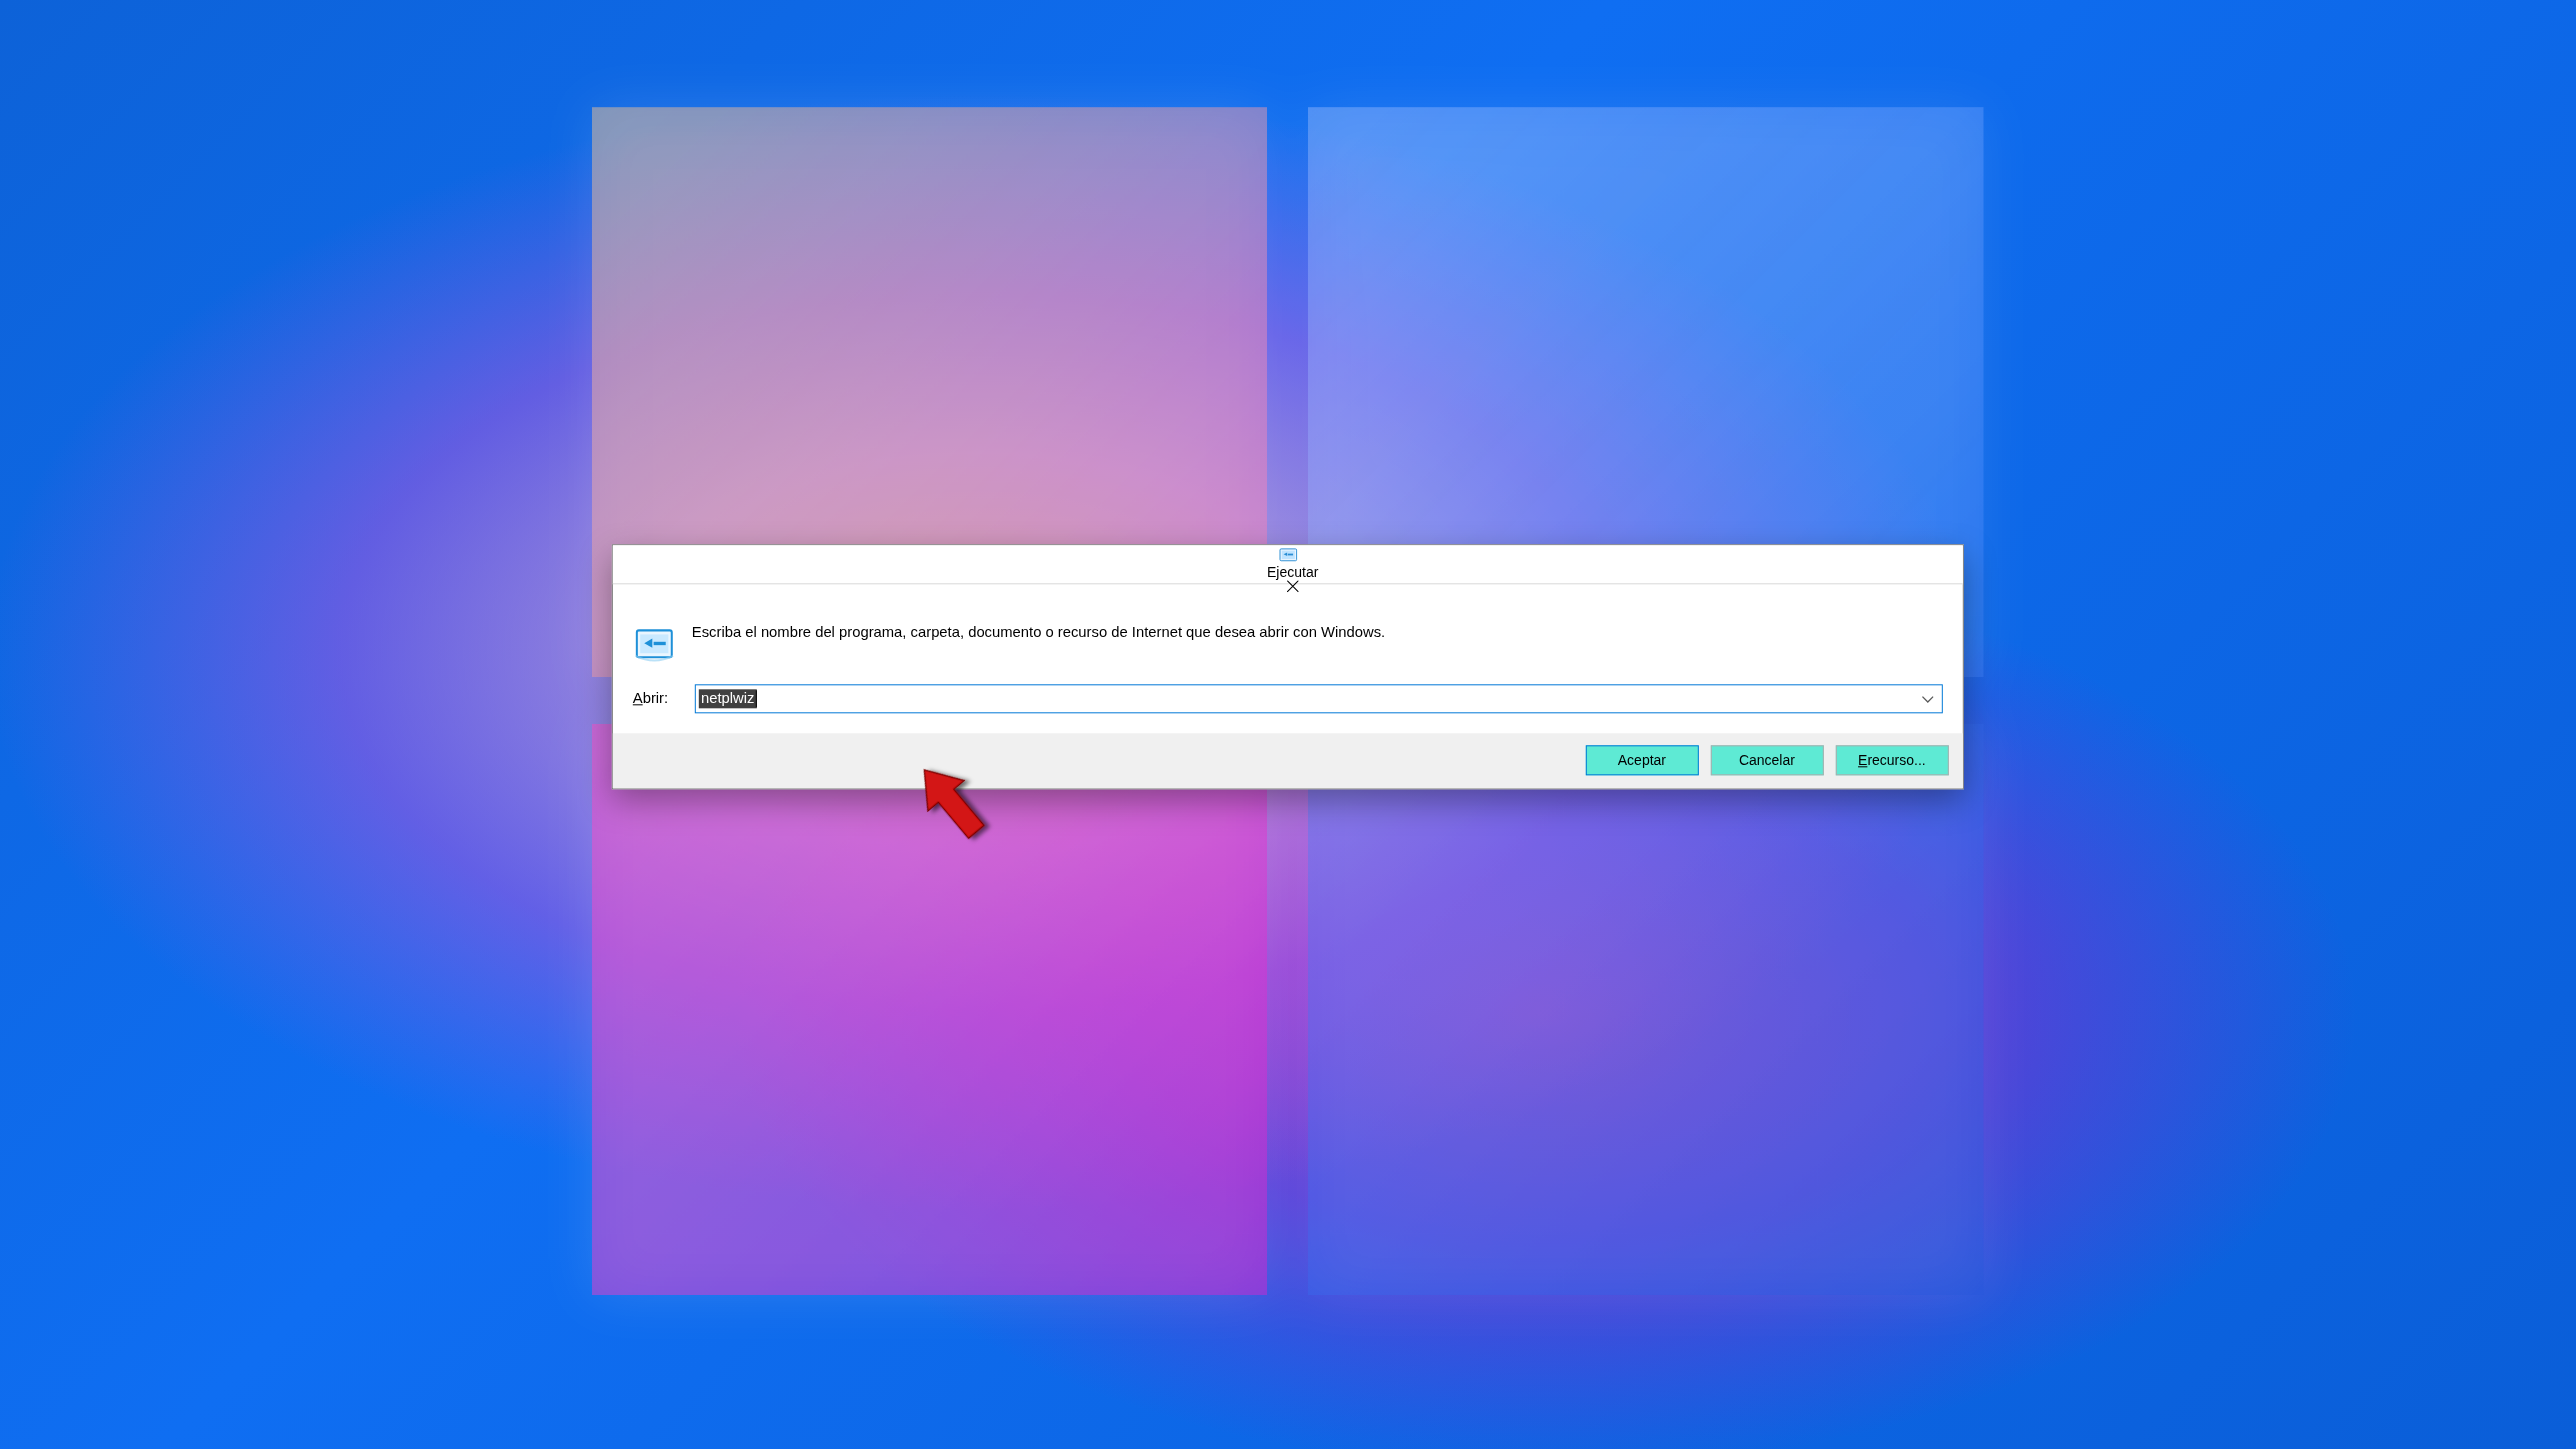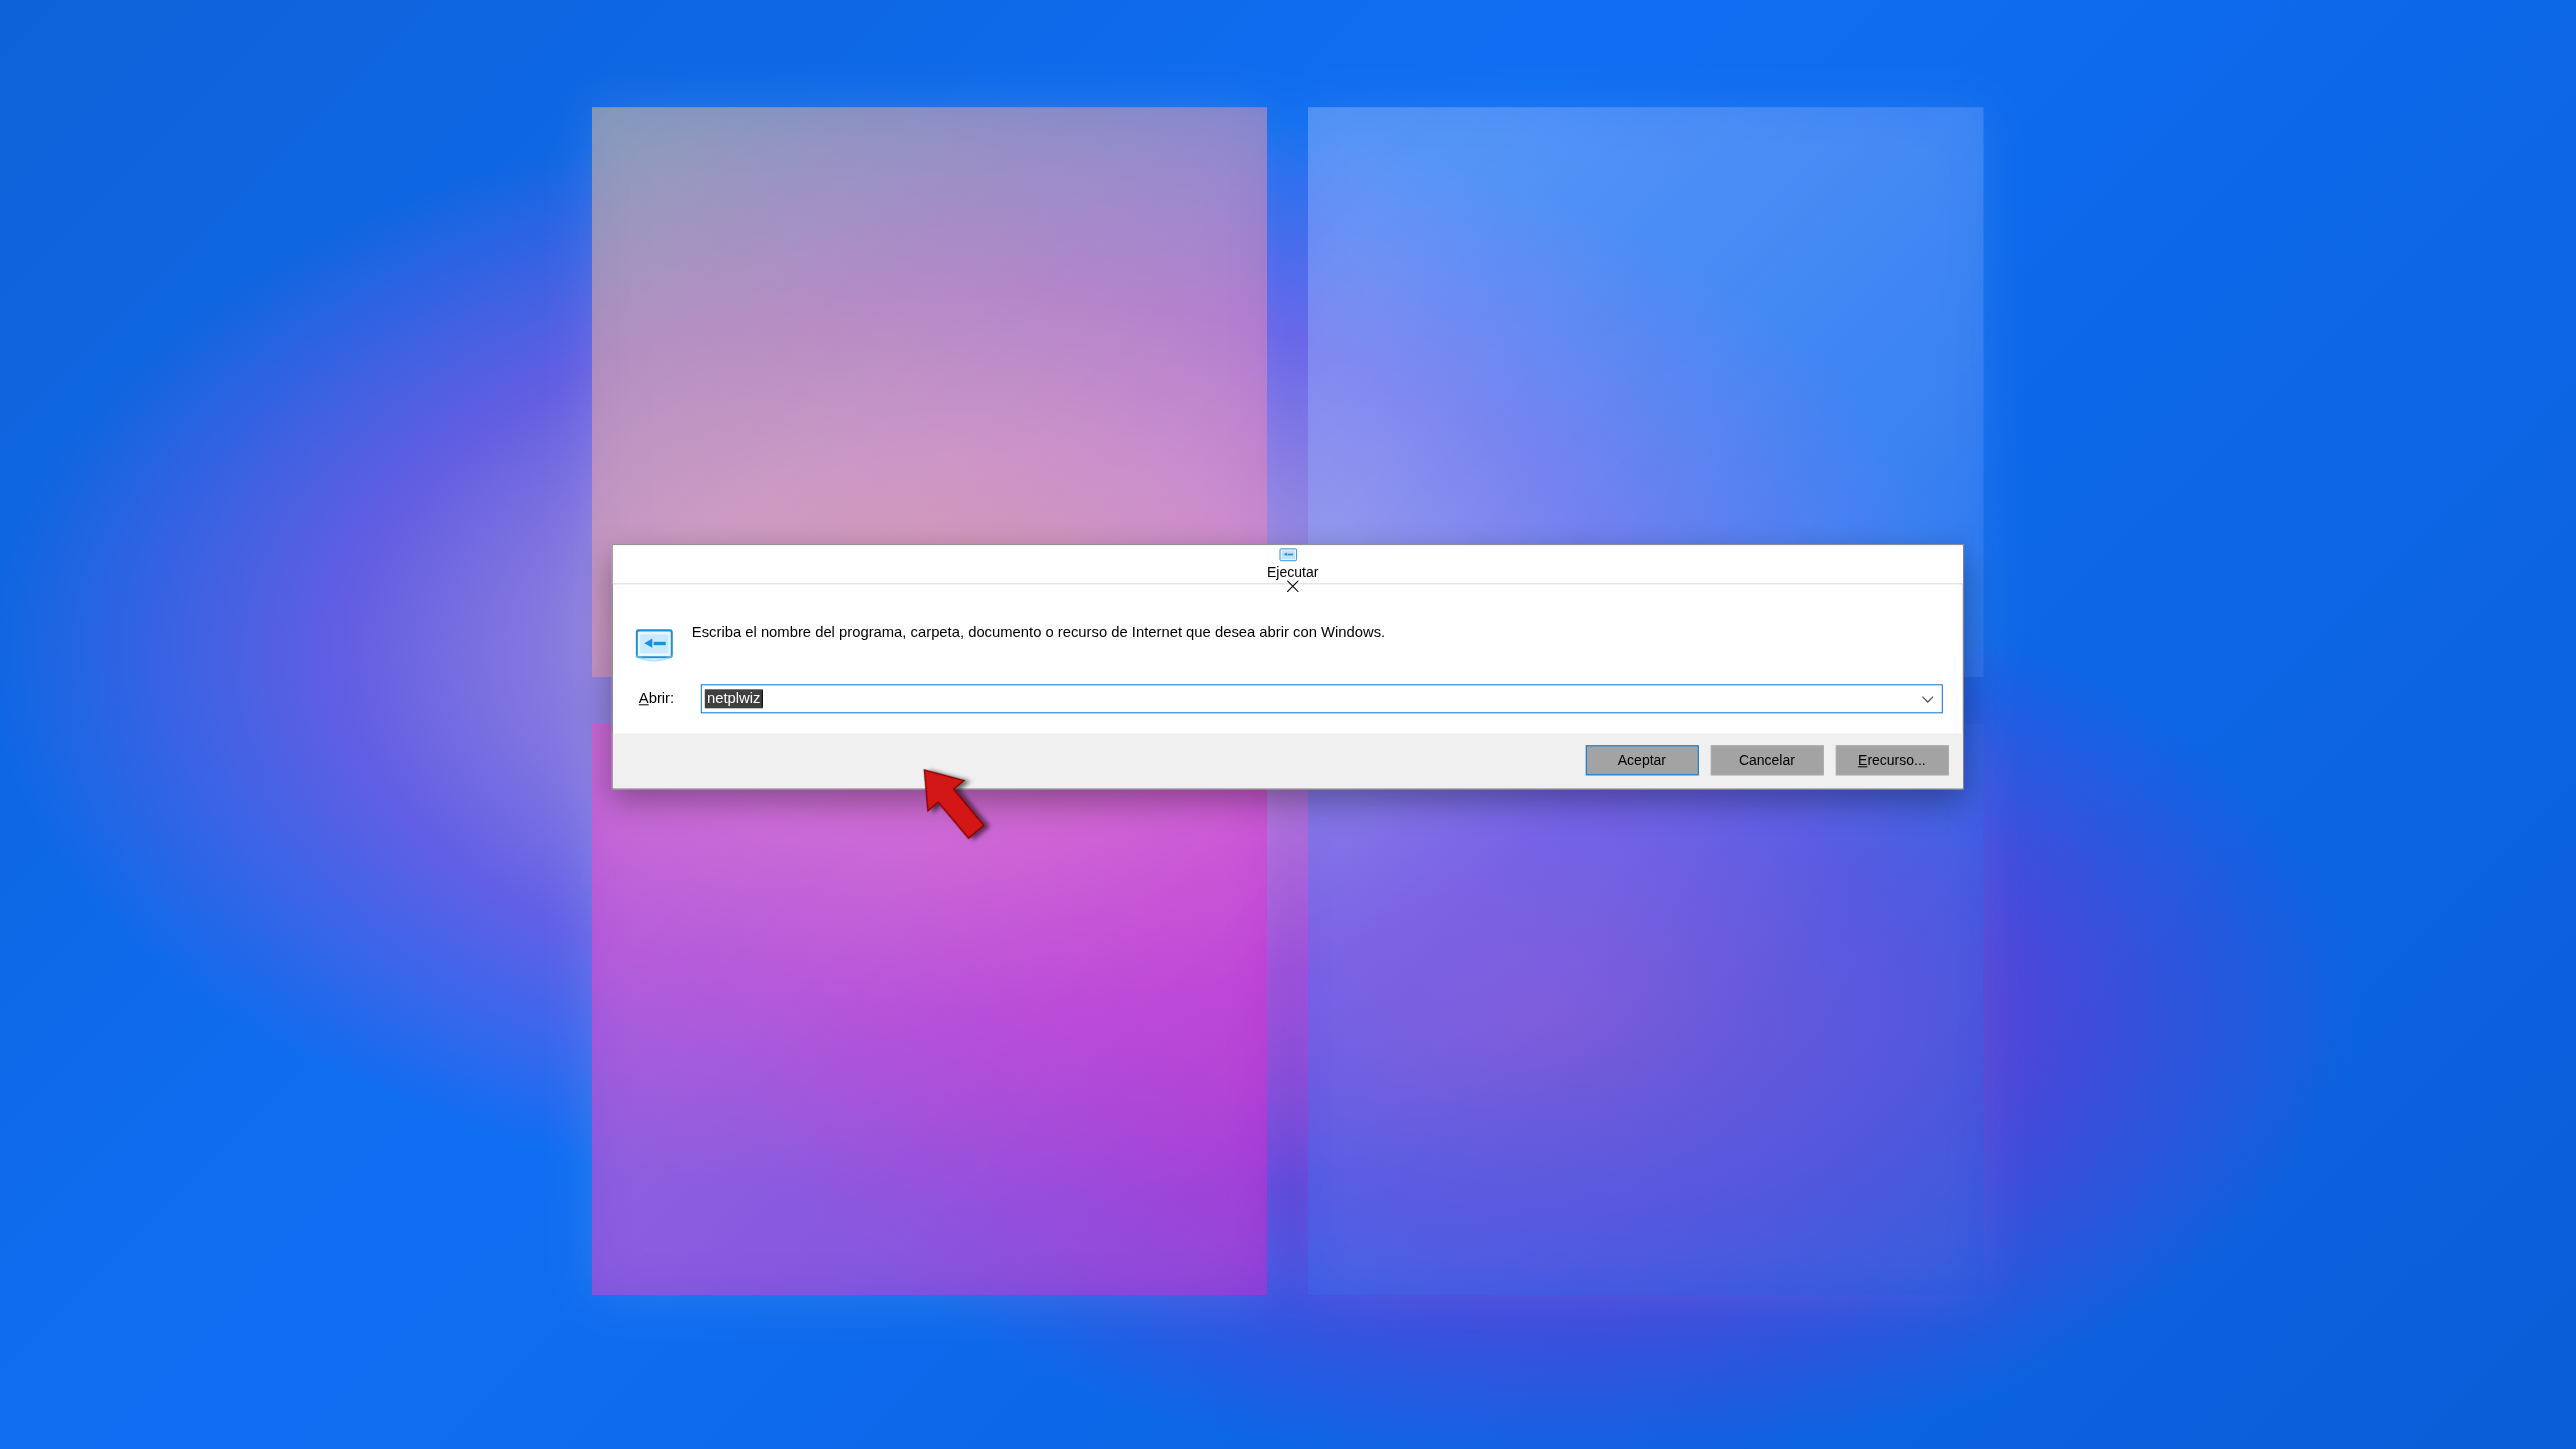--- a/index.html
+++ b/index.html
@@ -79,21 +79,20 @@
       gap: 16px;
     }
     .body .big-icon { width: 43px; height: 43px; flex: 0 0 auto; margin-top: 1.3px; }
     .desc { line-height: 1.45; font-size: 14.8px; padding-top: 1.3px; }
 
     .input-row {
       padding: 2.7px 20px 20px 20px;
       display: flex;
       align-items: center;
       gap: 14.8px;
-      margin-left: 6px;
     }
     .input-label { width: 47px; font-size: 14.8px; }
     .underline { text-decoration: underline; }
 
     .combo {
       flex: 1;
       height: 29.5px;
       border: 1.3px solid #0078d7;
       display: flex;
       align-items: center;
@@ -124,21 +123,21 @@
     .buttons {
       background: #f0f0f0;
       padding: 12px 14.8px 13.4px 14.8px;
       display: flex;
       justify-content: flex-end;
       gap: 12px;
     }
     .btn {
       min-width: 113px;
       height: 29.5px;
-      background: #a3a3a3;
+      background: #5eead4;
       border: 0.7px solid #adadad;
       display: flex;
       align-items: center;
       justify-content: center;
       font-size: 14px;
       cursor: pointer;
       color: #000;
     }
     .btn.default {
       border: 1.3px solid #0078d7;

